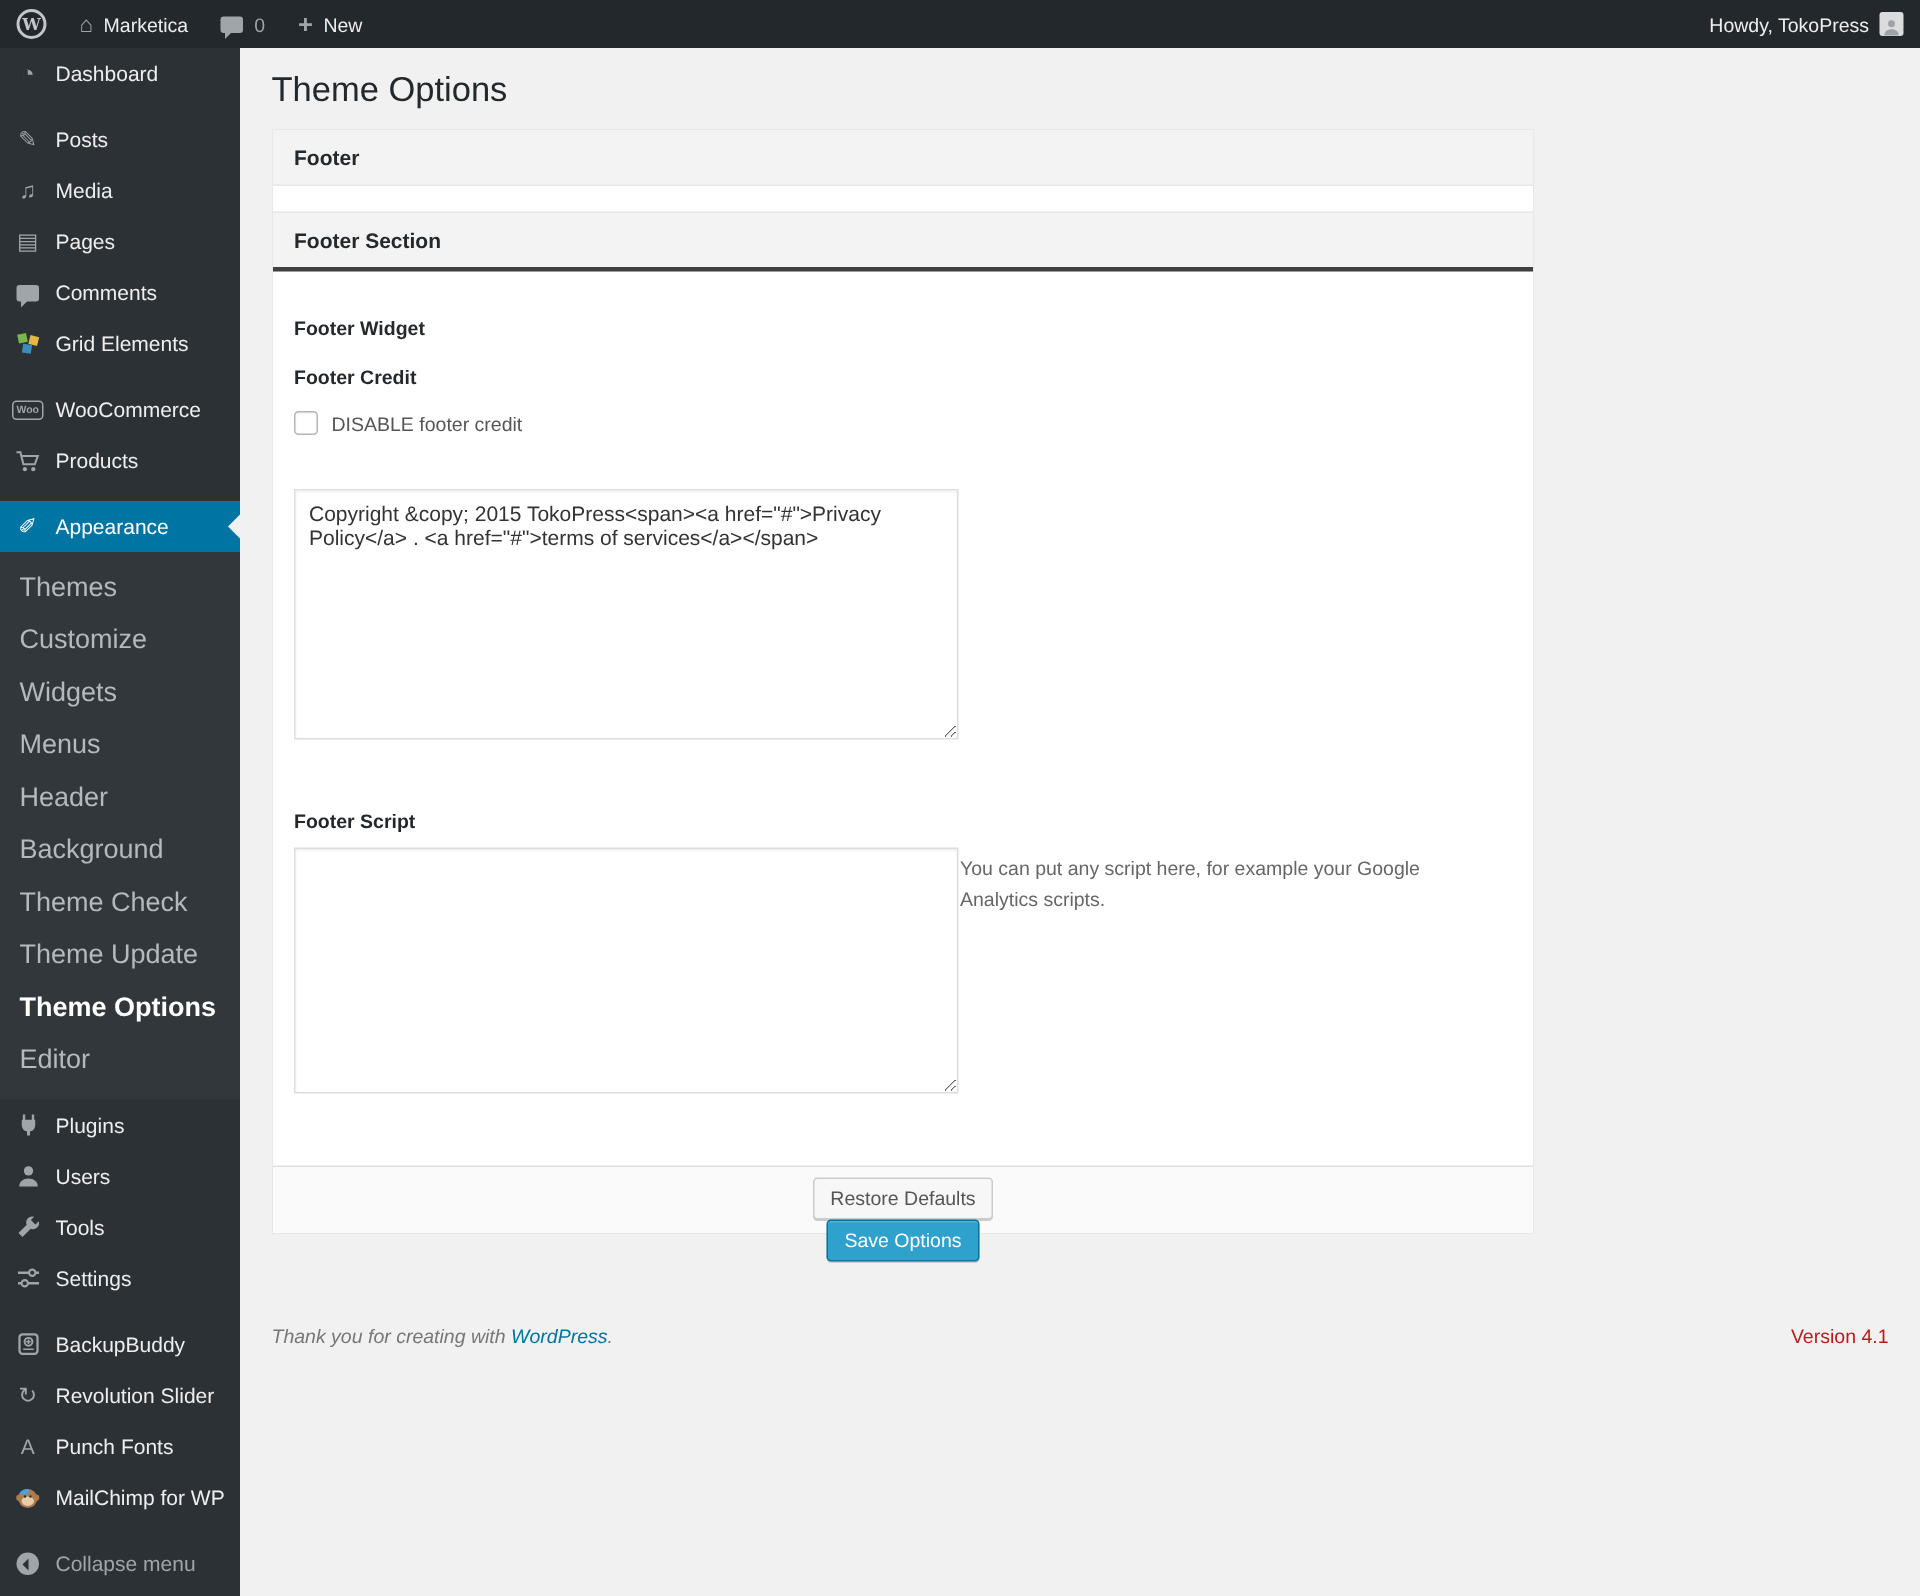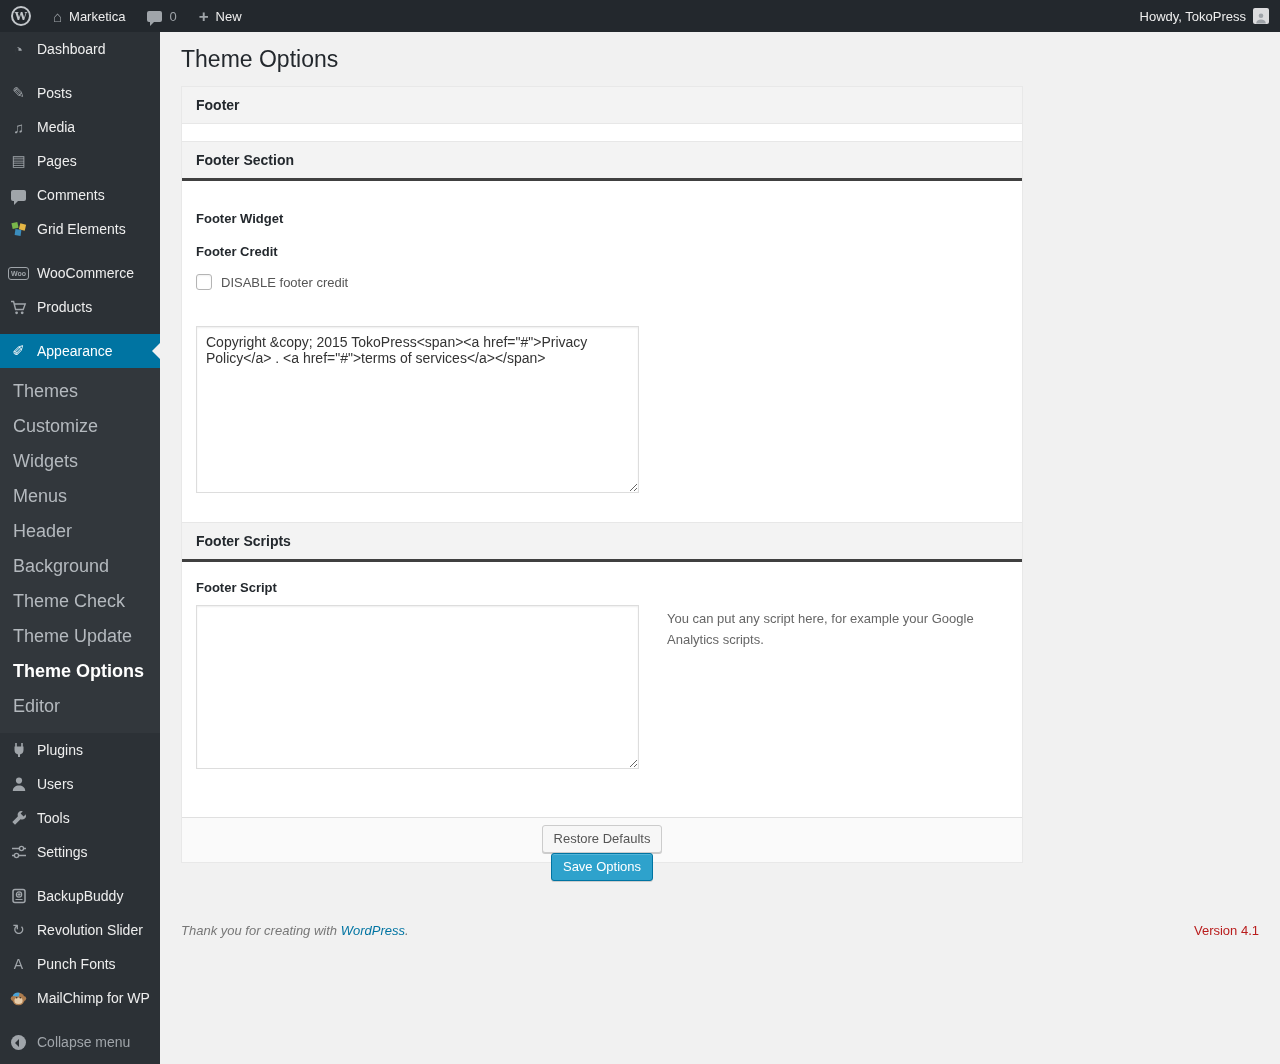--- a/index.html
+++ b/index.html
@@ -96,21 +96,21 @@
   .wpcheck {
     width:16px; height:16px; background:#fff; border:1px solid #b4b4b4;
     border-radius:3px; box-shadow:inset 0 1px 2px rgba(0,0,0,.06); cursor:pointer; flex:none;
   }
   textarea {
     width:443px; height:167px; margin-top:10px;
     border:1px solid #ddd; box-shadow:inset 0 1px 2px rgba(0,0,0,.07);
     padding:7px 9px; font:14px "Liberation Sans", sans-serif; color:#333;
     resize:both; outline:none; background:#fff;
   }
-  .script-row { display:flex; align-items:flex-start; gap:28px; }
+  .script-row { display:flex; align-items:flex-start; gap:1px; }
   .script-row textarea { height:164px; }
   .help-text { width:312px; margin-top:14px; color:#666; line-height:1.6; font-size:13px; }
   .body-scripts { padding-bottom:48px; }
   
   .panel-foot {
     background:#fafafa; border-top:1px solid #e0e0e0;
     padding:7px 13px; height:45px;
     display:flex; align-items:center; justify-content:space-between;flex-direction:column;
   }
   .btn {
@@ -317,21 +317,20 @@
     <div class="section-body">
       <div class="field-label">Footer Widget</div>
       <div class="field-label">Footer Credit</div>
       <div class="check-row">
         <span class="wpcheck"></span>
         <span>DISABLE footer credit</span>
       </div>
       <textarea spellcheck="false" style="">Copyright &amp;copy; 2015 TokoPress&lt;span&gt;&lt;a href="#"&gt;Privacy Policy&lt;/a&gt; . &lt;a href="#"&gt;terms of services&lt;/a&gt;&lt;/span&gt;</textarea>
     </div>
 
-    <div class="section-head">Footer Scripts</div>
     <div class="section-body body-scripts">
       <div class="field-label" style="margin-top:6px;">Footer Script</div>
       <div class="script-row">
         <textarea spellcheck="false" style=""></textarea>
         <div class="help-text">You can put any script here, for example your Google Analytics scripts.</div>
       </div>
     </div>
 
     <div class="panel-foot">
       <button class="btn btn-secondary">Restore Defaults</button>

